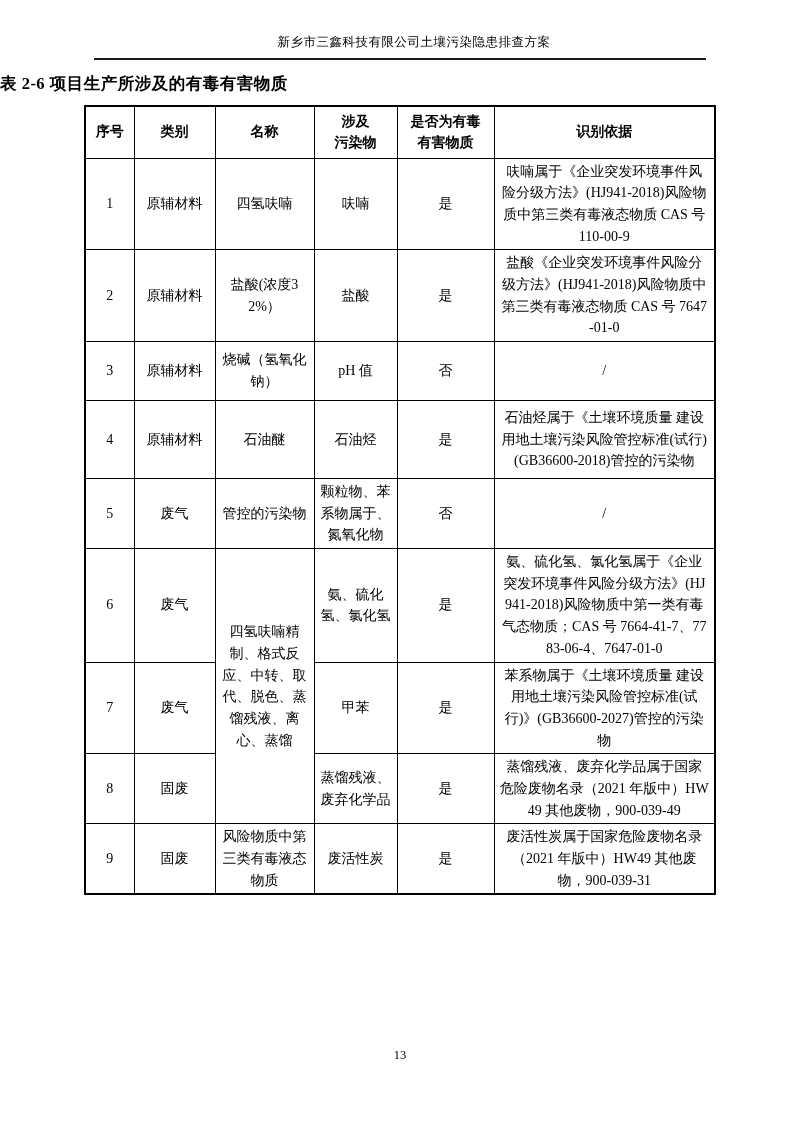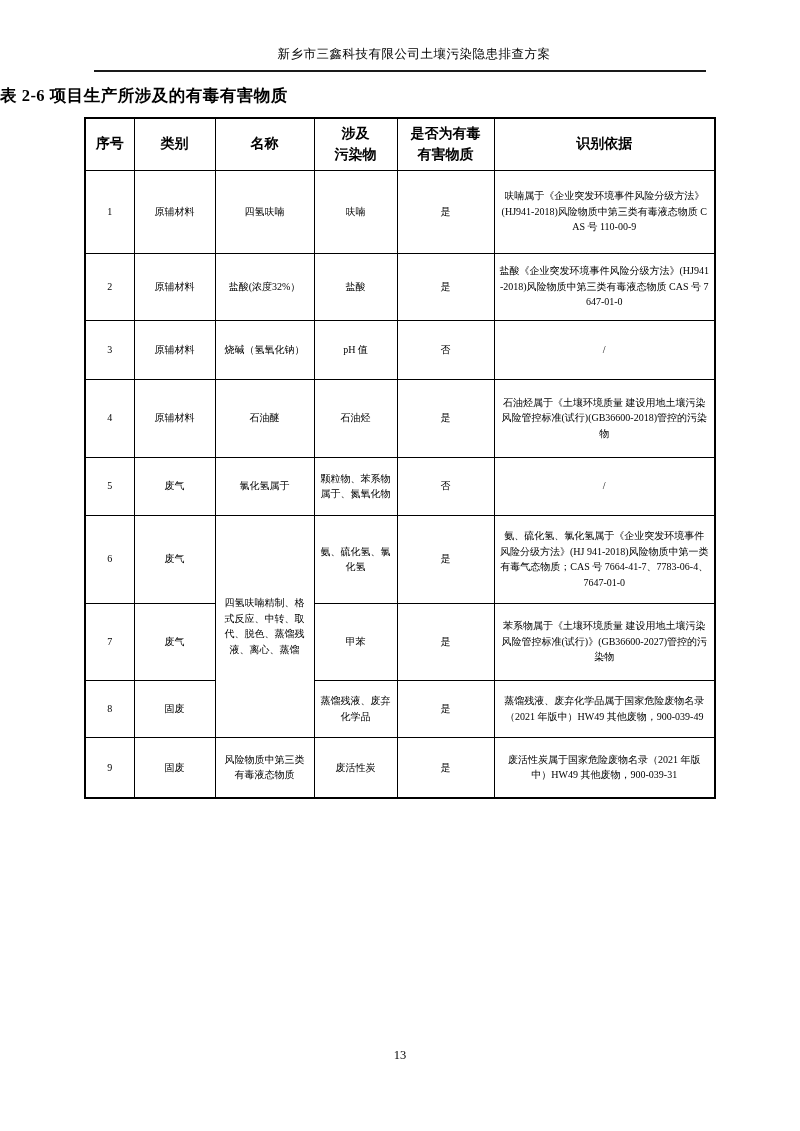--- a/index.html
+++ b/index.html
@@ -11,21 +11,21 @@
     position: relative;
     width: 800px;
     height: 1131px;
     margin: 0 auto;
     background: #ffffff;
     font-family: "Liberation Serif", "DejaVu Serif", serif;
     color: #000000;
     overflow: hidden;
   }
   .doc-header {
-    padding-top: 46px;
+    padding-top: 34px;
     text-align: center;
     font-size: 12.5px;
     letter-spacing: 0.5px;
     margin-left: 28px;
   }
   .header-rule {
     width: 612px;
     margin: 7px auto 0 auto;
     border-bottom: 2px solid #1a1a1a;
     height: 0;
@@ -42,21 +42,21 @@
     border-collapse: collapse;
     table-layout: fixed;
     border: 2px solid #000;
   }
   table.substances th,
   table.substances td {
     border: 1px solid #000;
     text-align: center;
     vertical-align: middle;
     padding: 2px 5px;
-    font-size: 10px;
+    font-size: 14px;
     line-height: 1.55;
     word-break: break-all;
     overflow: hidden;
   }
   table.substances th {
     font-weight: bold;
     white-space: pre-line;
     font-size: 14px;
   }
   .col-no    { width: 49px; }
@@ -144,21 +144,21 @@
         <td>4</td>
         <td>原辅材料</td>
         <td>石油醚</td>
         <td>石油烃</td>
         <td>是</td>
         <td>石油烃属于《土壤环境质量 建设用地土壤污染风险管控标准(试行)(GB36600-2018)管控的污染物</td>
       </tr>
       <tr class="r5">
         <td>5</td>
         <td>废气</td>
-        <td>氯化氢属于</td>
+        <td>管控的污染物</td>
         <td>颗粒物、苯系物属于、氮氧化物</td>
         <td>否</td>
         <td>/</td>
       </tr>
       <tr class="r6">
         <td>6</td>
         <td>废气</td>
         <td rowspan="3">四氢呋喃精制、格式反应、中转、取代、脱色、蒸馏残液、离心、蒸馏</td>
         <td>氨、硫化氢、氯化氢</td>
         <td>是</td>

